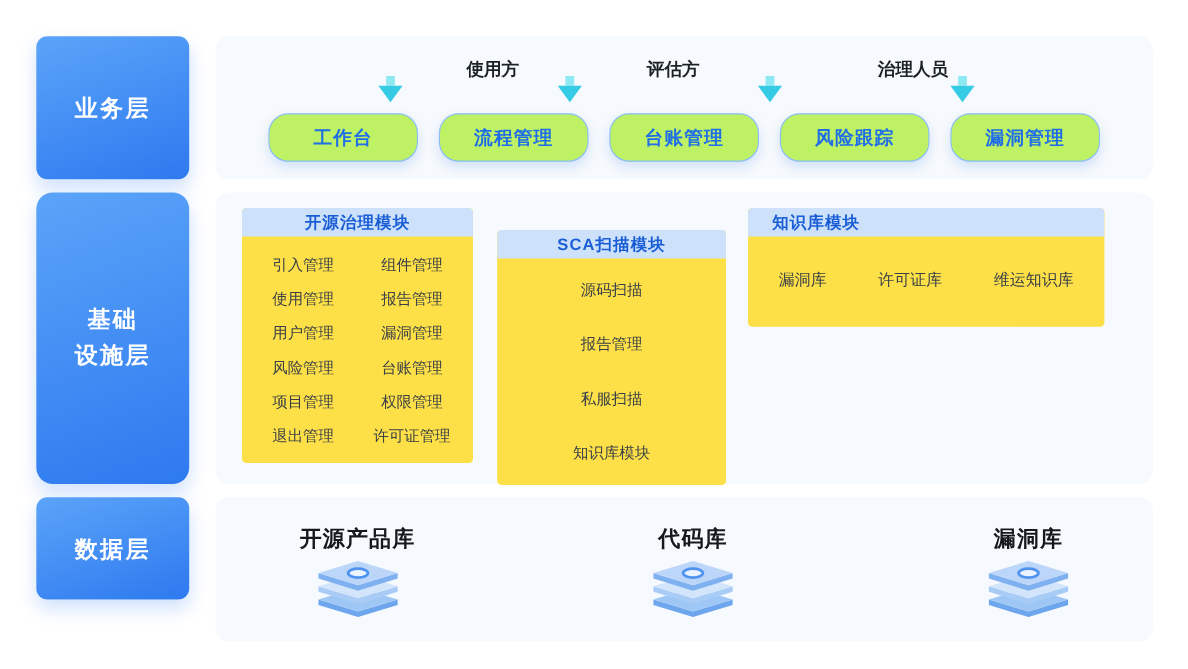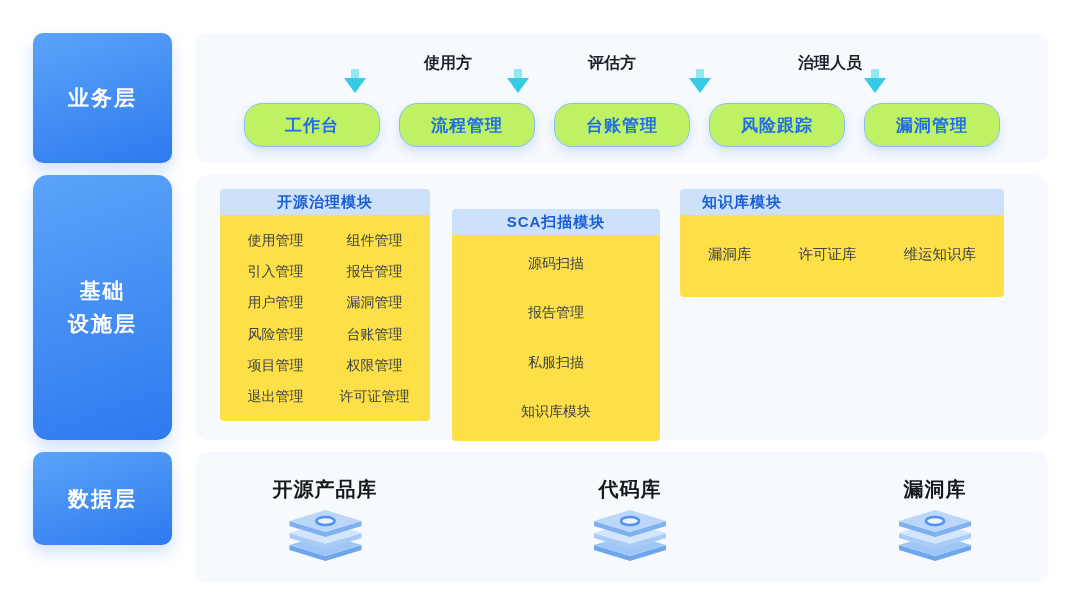--- a/index.html
+++ b/index.html
@@ -126,22 +126,22 @@
     <div class="biz-btn">风险跟踪</div>
     <div class="biz-btn">漏洞管理</div>
   </div>
 </div>
 
 <div class="panel" id="panel-infra">
 
   <div class="module" id="mod-governance">
     <div class="mod-header center">开源治理模块</div>
     <div class="gov-grid">
+      <span class="mod-item">引入管理</span>
       <span class="mod-item">使用管理</span>
-      <span class="mod-item">引入管理</span>
       <span class="mod-item">用户管理</span>
       <span class="mod-item">风险管理</span>
       <span class="mod-item">项目管理</span>
       <span class="mod-item">退出管理</span>
       <span class="mod-item">组件管理</span>
       <span class="mod-item">报告管理</span>
       <span class="mod-item">漏洞管理</span>
       <span class="mod-item">台账管理</span>
       <span class="mod-item">权限管理</span>
       <span class="mod-item">许可证管理</span>

